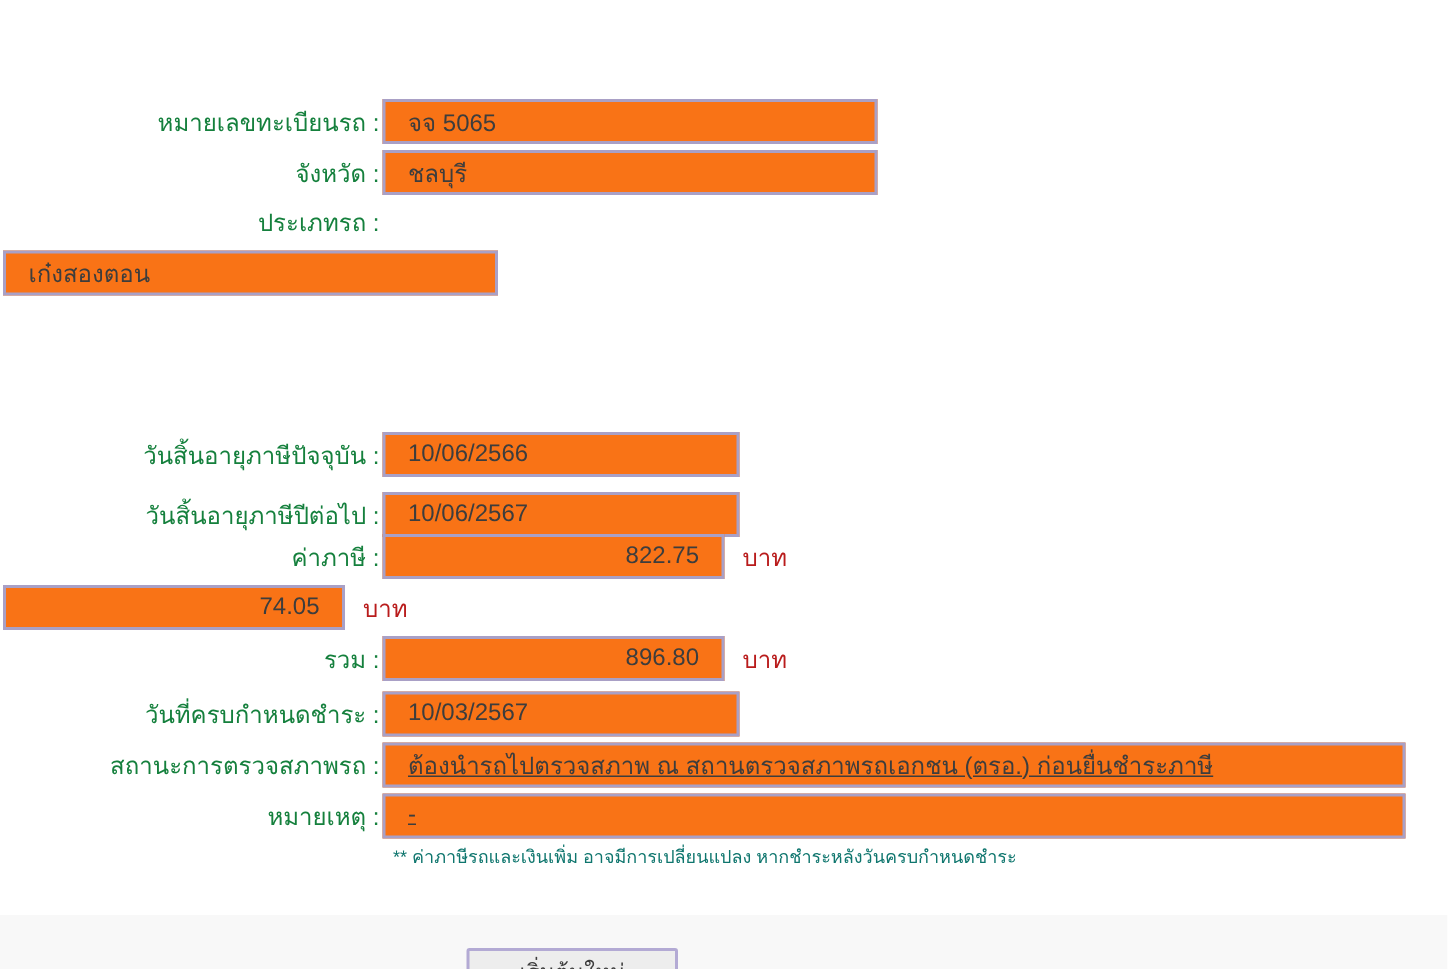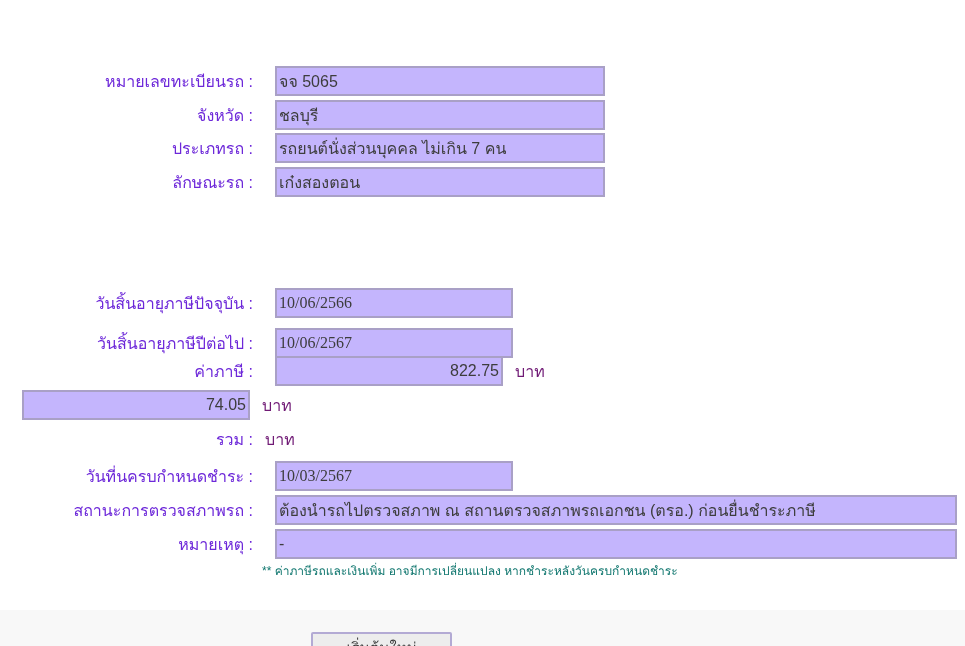--- a/index.html
+++ b/index.html
@@ -3,33 +3,33 @@
 <meta charset="utf-8">
 <style>
   html, body { margin: 0; padding: 0; }
   body {
     width: 965px; height: 646px;
     position: relative; overflow: hidden;
     background: #ffffff;
     font-family: "Liberation Sans", "DejaVu Sans", sans-serif;
   }
   .form-row { position: absolute; left: 0; display: flex; align-items: center; height: 30px; }
-  .lbl { width: 253px; flex: none; text-align: right; font-size: 16px; color: #6d28d9; white-space: nowrap; }
+  .lbl { width: 253px; flex: none; text-align: right; font-size: 16px; color: #15803d; white-space: nowrap; }
   .box {
-    margin-left: 22px; flex: none;
+    margin-left: 2px; flex: none;
     height: 30px; box-sizing: border-box;
-    background: #c4b5fd; border: 2px solid #a9a0c6;
-    padding: 0 2px; font-size: 16px; color: #3d3d3d;
+    background: #f97316; border: 2px solid #a9a0c6;
+    padding: 0 15px; font-size: 16px; color: #3d3d3d;
     font-family: inherit; outline: none;
   }
   .box--standard { width: 330px; }
-  .box--date { width: 238px; font-family: Liberation Serif, serif; }
+  .box--date { width: 238px; }
   .box--money { width: 228px; text-align: right; }
-  .box--wide { width: 682px; }
-  .unit { margin-left: 12px; font-size: 16px; color: #701a75; }
+  .box--wide { width: 682px; text-decoration: underline; }
+  .unit { margin-left: 12px; font-size: 16px; color: #b91c1c; }
   .note { position: absolute; left: 262px; top: 561px; font-size: 12px; color: #0f766e; white-space: nowrap; }
   .footer { position: absolute; left: 0; top: 610px; width: 965px; height: 36px; background: #f8f8f8; }
   .reset-btn {
     position: absolute; left: 311px; top: 22px;
     width: 141px; height: 32px;
     background: #ededed; border: 2px solid #b3aad4; border-radius: 2px;
     font-size: 15px; color: #3d3d3d; font-family: inherit; cursor: pointer;
   }
 </style>
 </head>
@@ -40,25 +40,23 @@
   <input class="box box--standard" readonly="" value="จจ 5065" style="">
 </div>
 
 <div class="form-row" style="top:100px">
   <span class="lbl">จังหวัด :</span>
   <input class="box box--standard" readonly="" value="ชลบุรี" style="">
 </div>
 
 <div class="form-row" style="top:133px">
   <span class="lbl">ประเภทรถ :</span>
-  <input class="box box--standard" readonly="" value="รถยนต์นั่งส่วนบุคคล ไม่เกิน 7 คน" style="">
 </div>
 
 <div class="form-row" style="top:167px">
-  <span class="lbl">ลักษณะรถ :</span>
   <input class="box box--standard" readonly="" value="เก๋งสองตอน" style="">
 </div>
 
 <div class="form-row" style="top:288px">
   <span class="lbl">วันสิ้นอายุภาษีปัจจุบัน :</span>
   <input class="box box--date" readonly="" value="10/06/2566" style="">
 </div>
 
 <div class="form-row" style="top:328px">
   <span class="lbl">วันสิ้นอายุภาษีปีต่อไป :</span>
@@ -71,25 +69,26 @@
   <span class="unit">บาท</span>
 </div>
 
 <div class="form-row" style="top:390px">
   <input class="box box--money" readonly="" value="74.05" style="">
   <span class="unit">บาท</span>
 </div>
 
 <div class="form-row" style="top:424px">
   <span class="lbl">รวม :</span>
+  <input class="box box--money" readonly="" value="896.80" style="">
   <span class="unit">บาท</span>
 </div>
 
 <div class="form-row" style="top:461px">
-  <span class="lbl">วันที่นครบกำหนดชำระ :</span>
+  <span class="lbl">วันที่ครบกำหนดชำระ :</span>
   <input class="box box--date" readonly="" value="10/03/2567" style="">
 </div>
 
 <div class="form-row" style="top:495px">
   <span class="lbl">สถานะการตรวจสภาพรถ :</span>
   <input class="box box--wide" readonly="" value="ต้องนำรถไปตรวจสภาพ ณ สถานตรวจสภาพรถเอกชน (ตรอ.) ก่อนยื่นชำระภาษี" style="">
 </div>
 
 <div class="form-row" style="top:529px">
   <span class="lbl">หมายเหตุ :</span>

